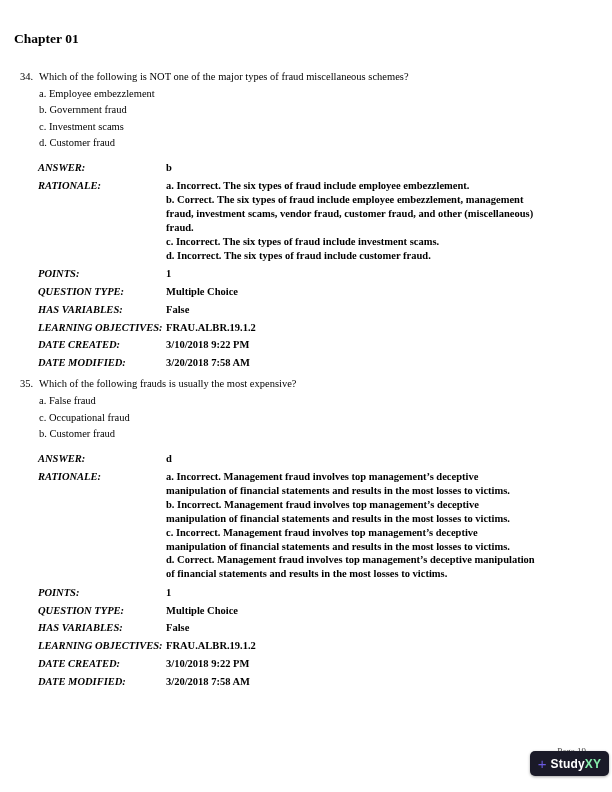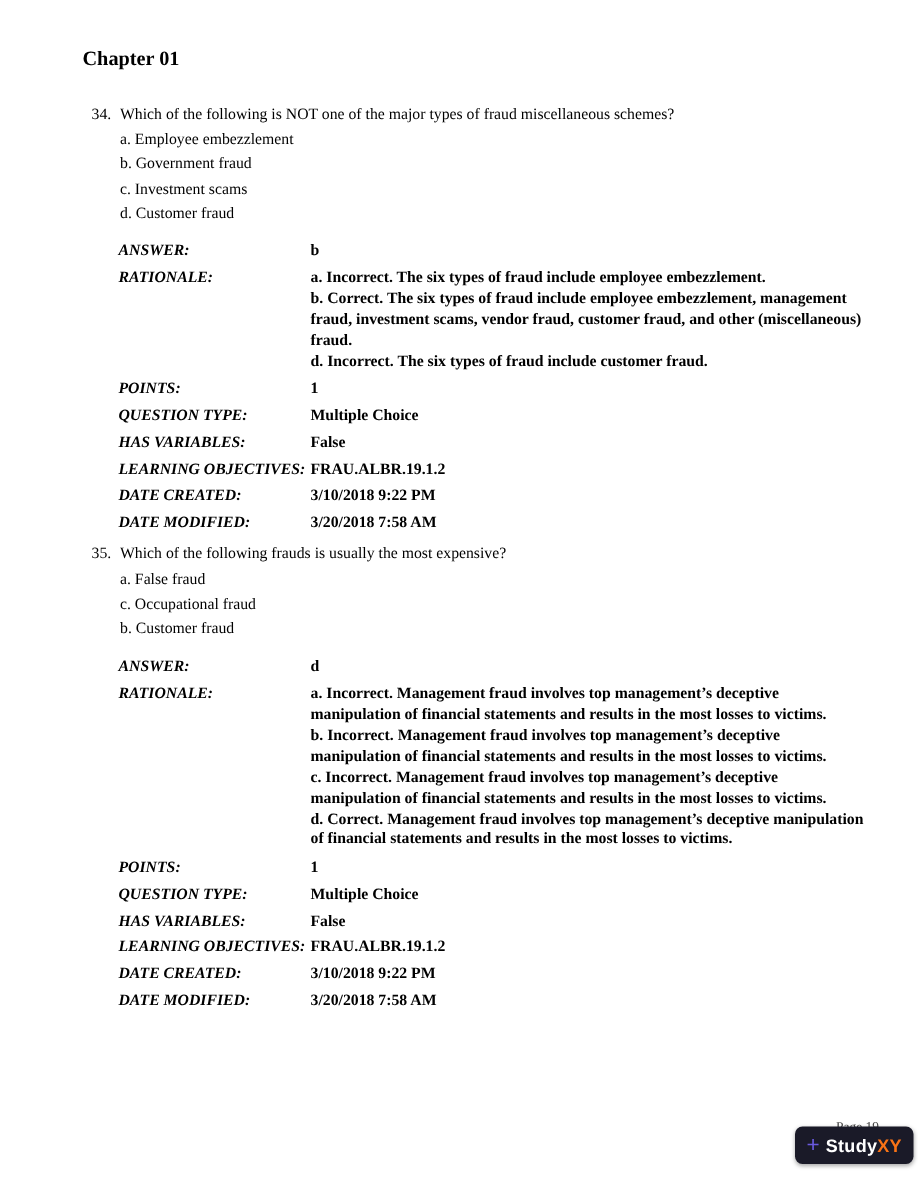--- a/index.html
+++ b/index.html
@@ -7,21 +7,21 @@
   .page {
     position: relative;
     width: 612px;
     height: 792px;
     background: #ffffff;
     font-family: "Liberation Serif", serif;
     font-size: 10.5px;
     color: #000000;
     overflow: hidden;
   }
-  .content { padding: 31px 36px 0 33px; margin-left: 28px; }
+  .content { padding: 31px 36px 0 20px; }
   .chapter-title {
     font-size: 13.5px;
     font-weight: bold;
     margin-left: -6px;
     margin-bottom: 24px;
   }
   .question { margin-bottom: 9px; }
   .q-line { display: flex; line-height: 12px; align-items: flex-end; }
   .q-num { width: 19px; flex: 0 0 19px; }
   .q-text { flex: 1; }
@@ -68,21 +68,21 @@
     font-size: 15px;
     font-weight: 400;
     line-height: 15px;
   }
   .brand-text {
     font-size: 12px;
     font-weight: bold;
     color: #ffffff;
     letter-spacing: 0.2px;
   }
-  .brand-accent { color: #f97316; }
+  .brand-accent { color: #86efac; }
 </style>
 </head>
 <body>
 
 <div class="page">
   <div class="content">
 
     <div class="chapter-title">Chapter 01</div>
 
     <div class="question">
@@ -99,20 +99,21 @@
       <div class="fields">
         <div class="field-row">
           <span class="field-label">ANSWER:</span>
           <span class="field-value">b</span>
         </div>
         <div class="field-row">
           <span class="field-label">RATIONALE:</span>
           <span class="field-value">
             <div class="rationale-item">a. Incorrect. The six types of fraud include employee embezzlement.</div>
             <div class="rationale-item">b. Correct. The six types of fraud include employee embezzlement, management fraud, investment scams, vendor fraud, customer fraud, and other (miscellaneous) fraud.</div>
+            <div class="rationale-item">c. Incorrect. The six types of fraud include investment scams.</div>
             <div class="rationale-item">d. Incorrect. The six types of fraud include customer fraud.</div>
           </span>
         </div>
         <div class="field-row">
           <span class="field-label">POINTS:</span>
           <span class="field-value">1</span>
         </div>
         <div class="field-row">
           <span class="field-label">QUESTION TYPE:</span>
           <span class="field-value">Multiple Choice</span>

